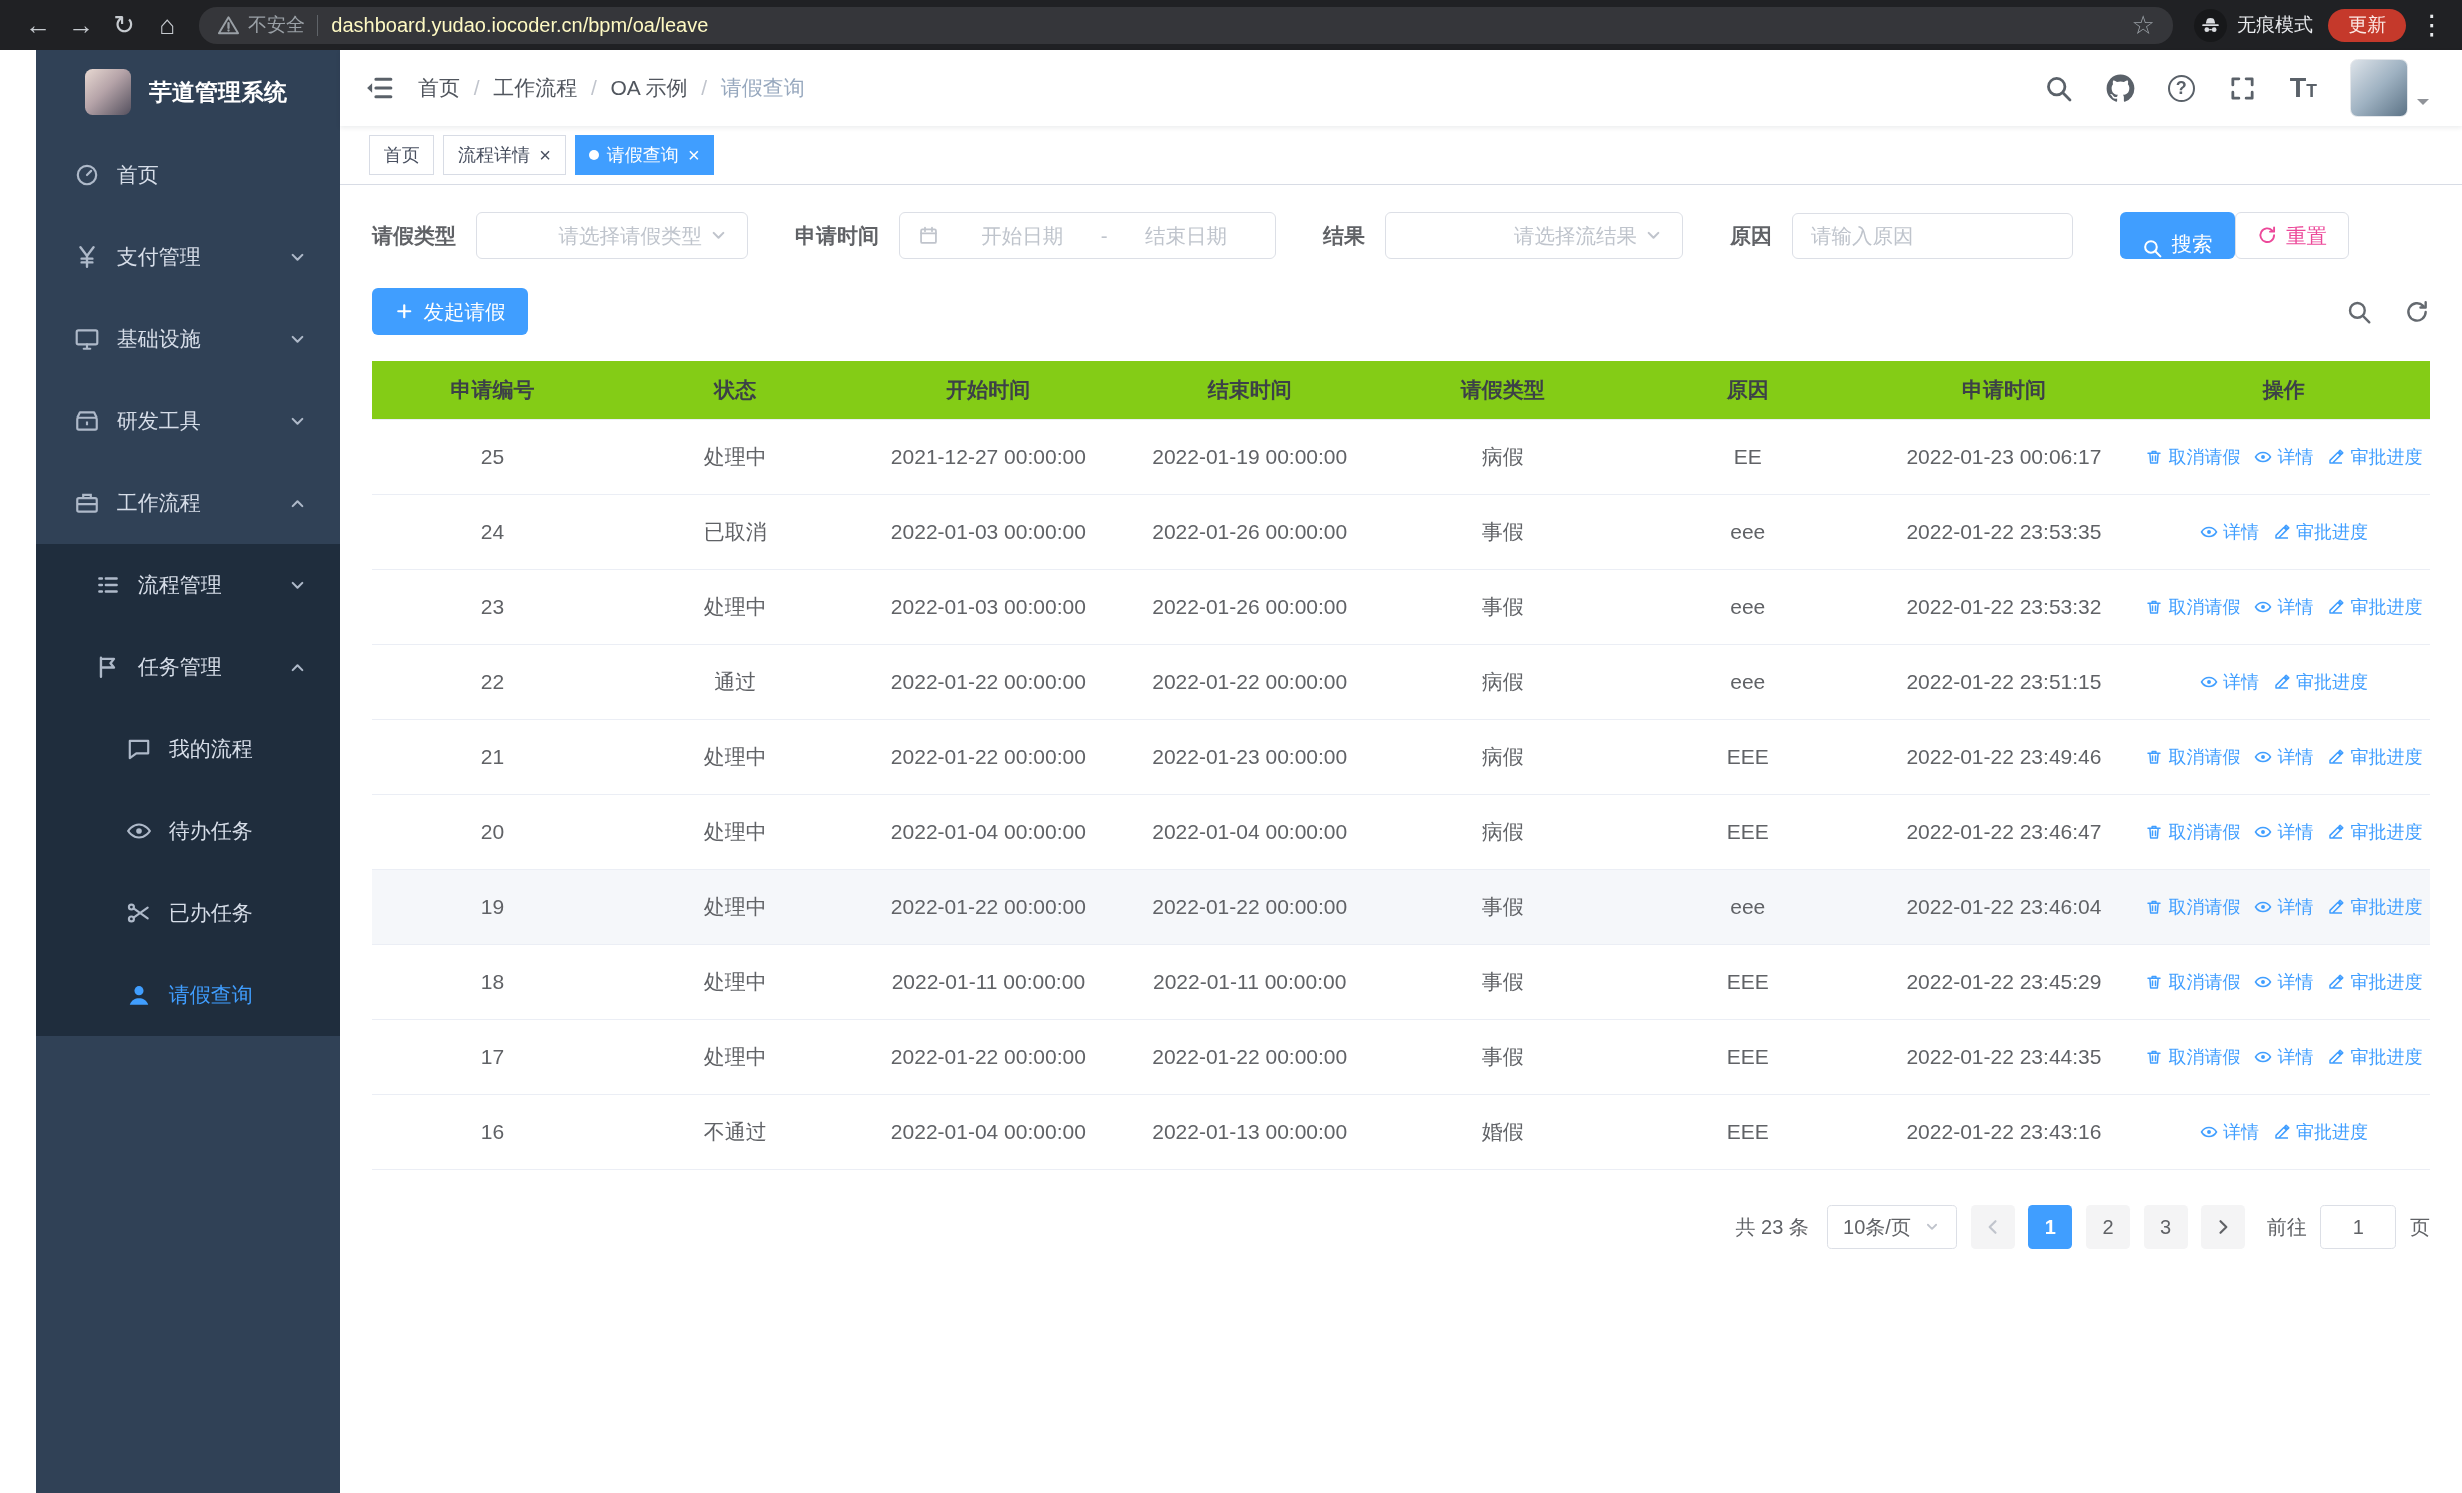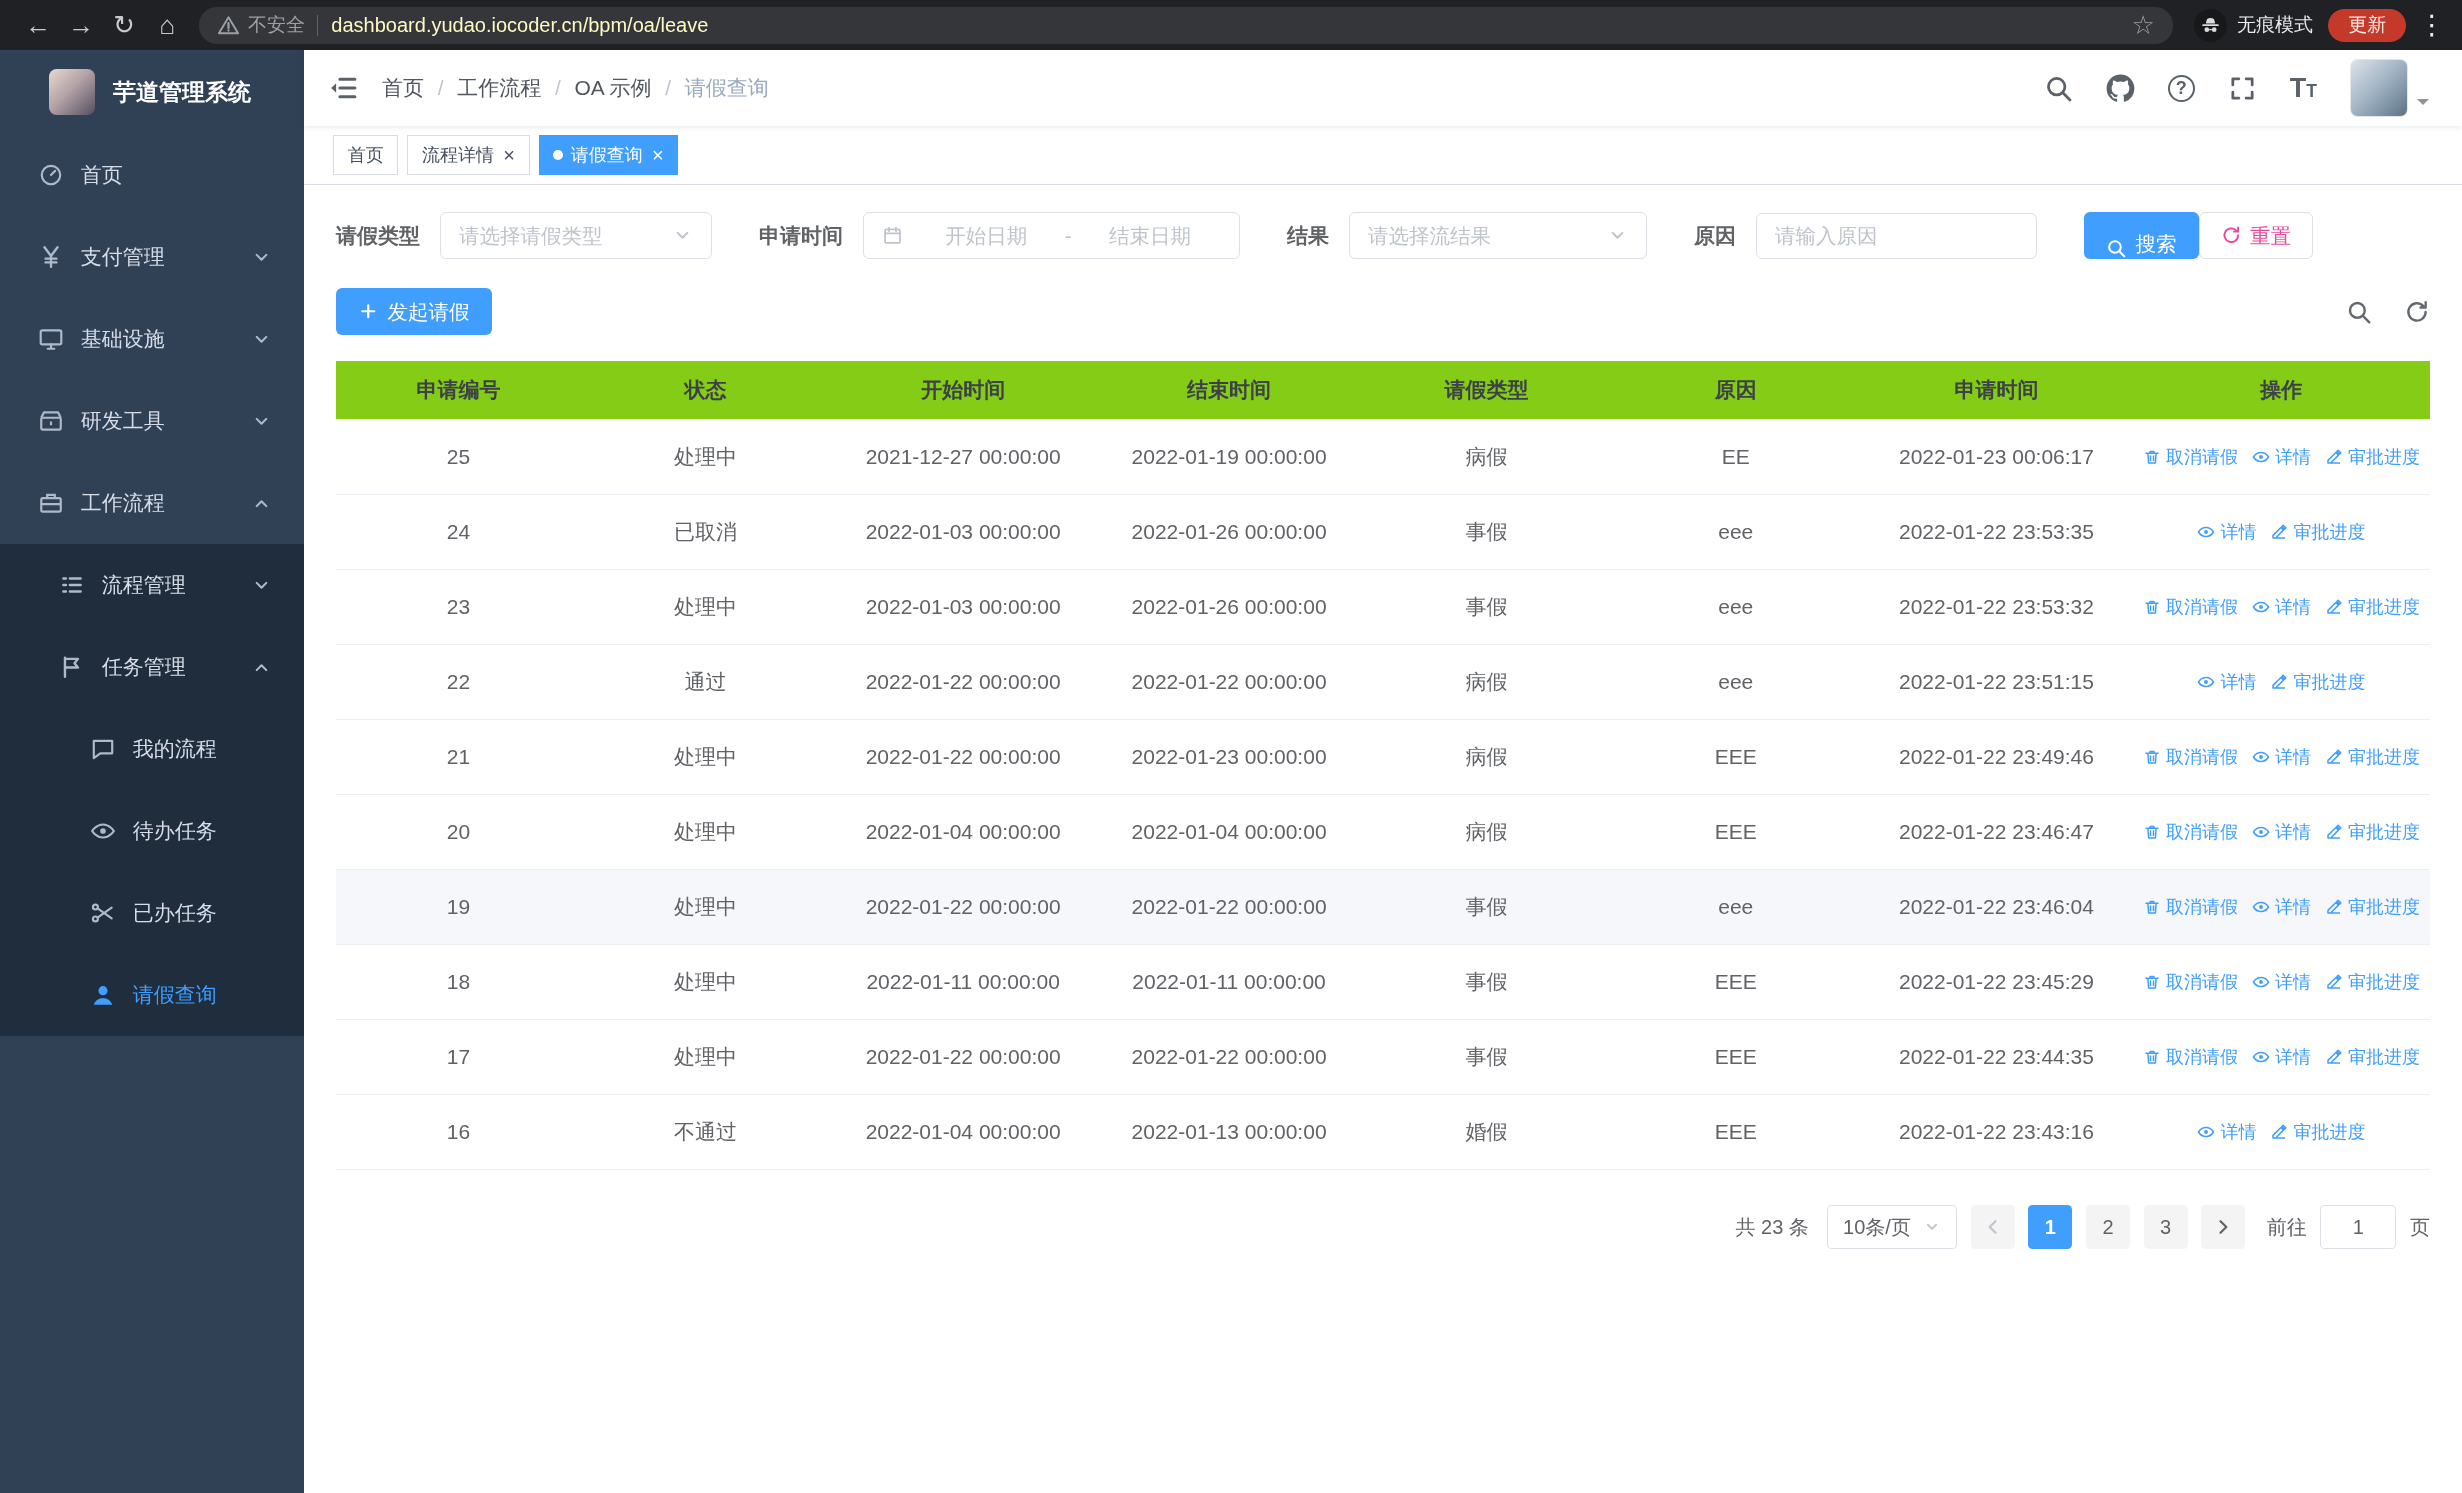--- a/index.html
+++ b/index.html
@@ -20,21 +20,21 @@
   .ob-url{color:#fef9c3;font-size:20px;flex:1;white-space:nowrap;overflow:hidden;}
   .ob-star{color:#9aa0a6;font-size:26px;margin-left:10.6px;}
   .incog{display:flex;align-items:center;gap:10px;margin:0 10.6px;flex:0 0 auto;}
   .incog-circ{width:33px;height:33px;border-radius:50%;background:#17181a;display:flex;align-items:center;justify-content:center;color:#dadce0;}
   .incog-circ svg{width:21px;height:21px;}
   .incog-label{color:#e8eaed;font-size:19px;white-space:nowrap;}
   .update-chip{height:33px;border-radius:16.7px;background:#c5392b;color:#fbe7e3;font-size:19px;display:flex;align-items:center;padding:0 20px;margin:0 4.6px;white-space:nowrap;}
   .dots{color:#e8eaed;font-size:27px;margin-left:7.6px;}
 
   
-  .app{flex:1;display:flex;min-height:0;}
+  .app{flex:1;display:flex;min-height:0;padding-left:36px;}
   .sidebar{width:304px;background:#304156;flex:0 0 auto;display:flex;flex-direction:column;overflow:hidden;}
   .logo-row{height:84px;display:flex;align-items:center;padding-left:49px;gap:18px;flex:0 0 auto;}
   .logo-avatar{width:46px;height:46px;border-radius:7.6px;background:linear-gradient(135deg,#e8d9d2 0%,#b5a3a8 45%,#54505e 100%);flex:0 0 auto;}
   .logo-title{color:#fff;font-size:23px;font-weight:bold;white-space:nowrap;}
   .menu-item{height:82px;display:flex;align-items:center;cursor:pointer;}
   .menu-item.lvl1{padding-left:38px;}
   .menu-item.lvl2{padding-left:59px;background:#1f2d3d;}
   .menu-item.lvl3{padding-left:90px;background:#1f2d3d;}
   .mi-icon{width:26px;height:26px;margin-right:16.7px;color:#aeb9c9;flex:0 0 auto;}
   .mi-label{font-size:21px;color:#d6dde8;white-space:nowrap;}
@@ -68,21 +68,21 @@
   .tab.active{background:var(--primary);border-color:var(--primary);color:#fff;}
   .tab.active .dot{display:block;}
   .tab-close{font-size:20px;line-height:1;margin-left:1.5px;}
 
   
   .content{flex:1;padding:27px 32px;overflow:hidden;background:#fff;}
   .filters{display:flex;align-items:center;}
   .f-item{display:flex;align-items:center;margin-right:47px;}
   .f-label{font-size:21px;color:#606266;font-weight:600;margin-right:20px;white-space:nowrap;}
   .control{height:47px;border:1.5px solid #dcdfe6;border-radius:6px;display:flex;align-items:center;padding:0 18px;color:#bfc4cc;font-size:20.5px;background:#fff;cursor:pointer;}
-  .control.select{justify-content:space-between;gap:6px;}
+  .control.select{justify-content:flex-end;gap:6px;}
   .sel-caret{width:21px;height:21px;color:#c0c4cc;flex:0 0 auto;}
   .daterange{gap:7.6px;}
   .cal-icon{width:21px;height:21px;color:#c0c4cc;flex:0 0 auto;margin-right:4.6px;}
   .daterange .ph{flex:1;text-align:center;white-space:nowrap;}
   .daterange .dsep{color:#bfc4cc;}
   input.text-input{height:46px;border:1.5px solid #dcdfe6;border-radius:6px;padding:0 18px;font-size:20.5px;color:#606266;outline:none;background:#fff;font-family:inherit;}
   input::placeholder{color:#bfc4cc;}
   .btn{height:47px;border-radius:6px;display:inline-flex;align-items:center;gap:9px;padding:0 21px;font-size:20.5px;cursor:pointer;border:1.5px solid transparent;white-space:nowrap;font-family:inherit;}
   .btn-primary{background:var(--primary);color:#fff;}
   .btn-default{background:#fff;border-color:#dcdfe6;color:#ec4899;}

